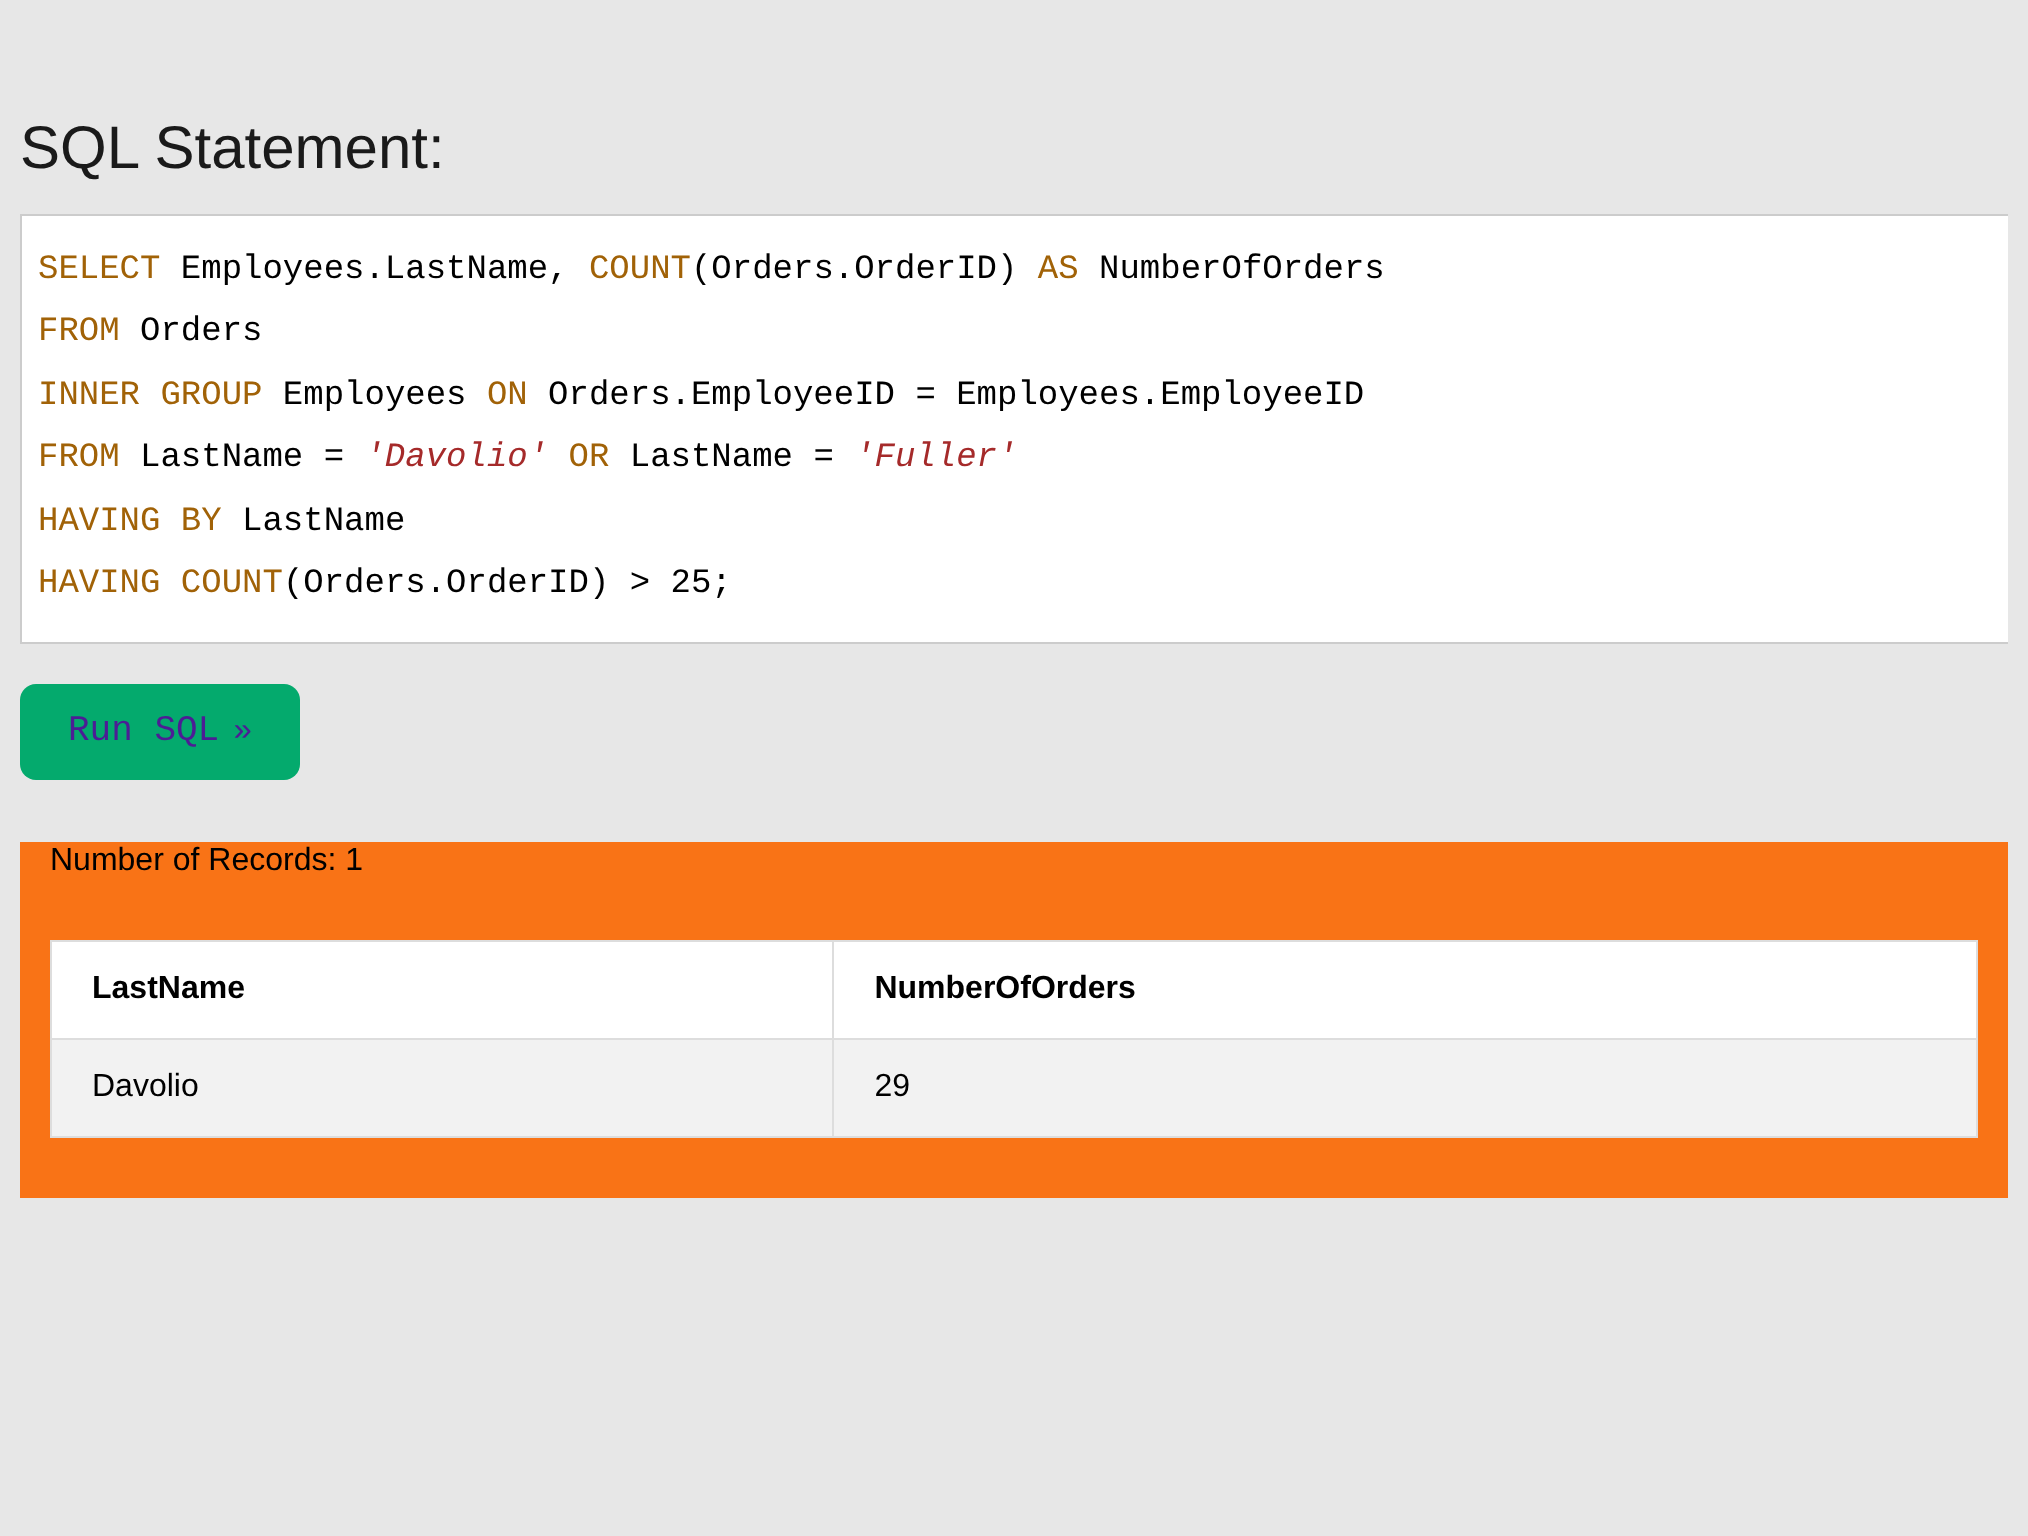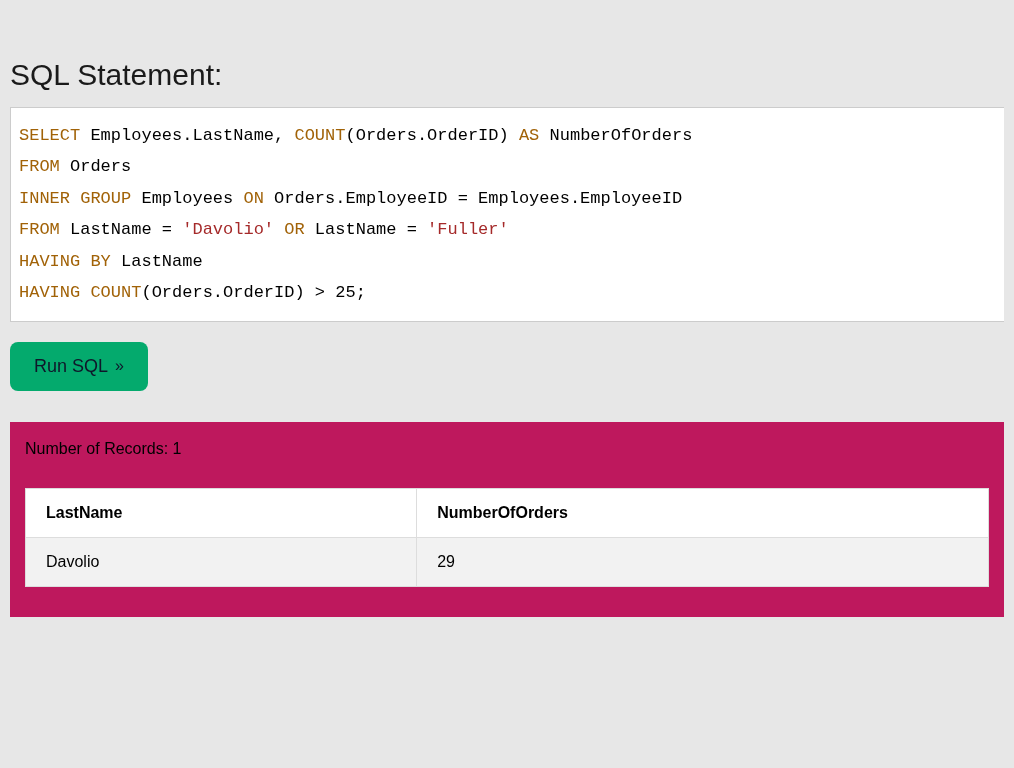--- a/index.html
+++ b/index.html
@@ -28,47 +28,47 @@
       padding: 12px 8px;
       font-family: Consolas, "Courier New", monospace;
       font-size: 17px;
       line-height: 1.85;
       color: #000;
       margin-bottom: 20px;
       white-space: pre;
       overflow-x: auto;
     }
     .kw-blue { color: #a16207; }
-    .kw-red  { color: #a52a2a; }
+    .kw-red  { color: #a52a2a; font-style: italic; }
     .instruction {
       font-size: 17px;
       color: #1a1a1a;
       margin: 18px 0 25px 0;
     }
     .run-btn {
       background: #04AA6D;
-      color: #0f172a;
+      color: #4c1d95;
       border: none;
       border-radius: 8px;
       padding: 14px 24px;
       font-size: 18px;
-      font-family: Liberation Sans, sans-serif;
+      font-family: Liberation Mono, monospace;
       cursor: pointer;
       display: inline-flex;
       align-items: center;
       gap: 7px;
       margin-bottom: 25px;
     }
     .run-btn .chev {
       font-size: 16px;
       line-height: 1;
     }
     .result-panel {
-      background: #be185d;
-      padding: 18px 15px 30px 15px;
+      background: #f97316;
+      padding: 1px 15px 30px 15px;
       margin-top: 6px;
     }
     .records-line {
       font-size: 16px;
       margin-bottom: 30px;
     }
     table.result-table {
       width: 100%;
       border-collapse: collapse;
       font-size: 16px;

